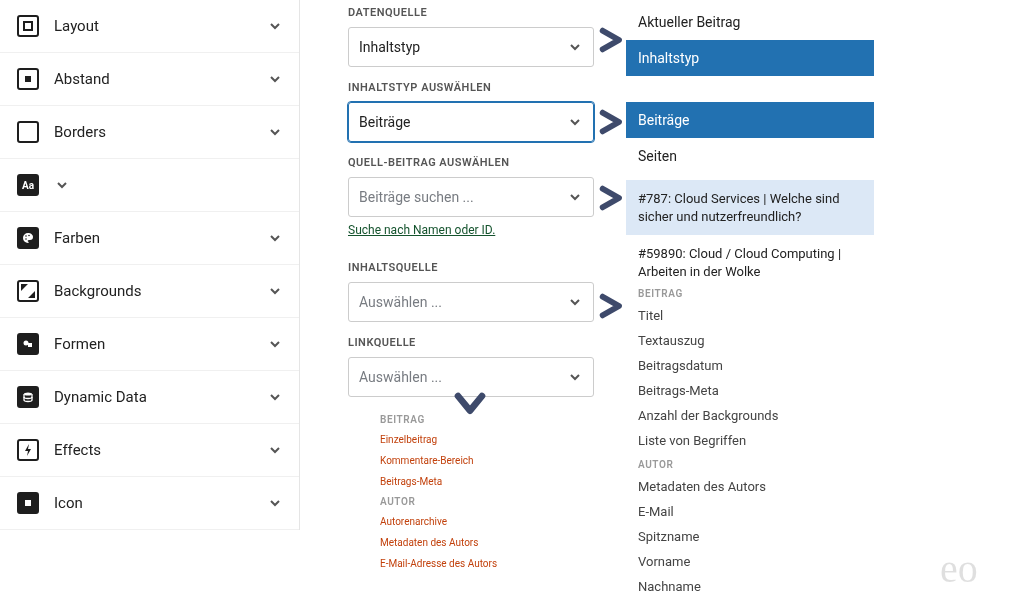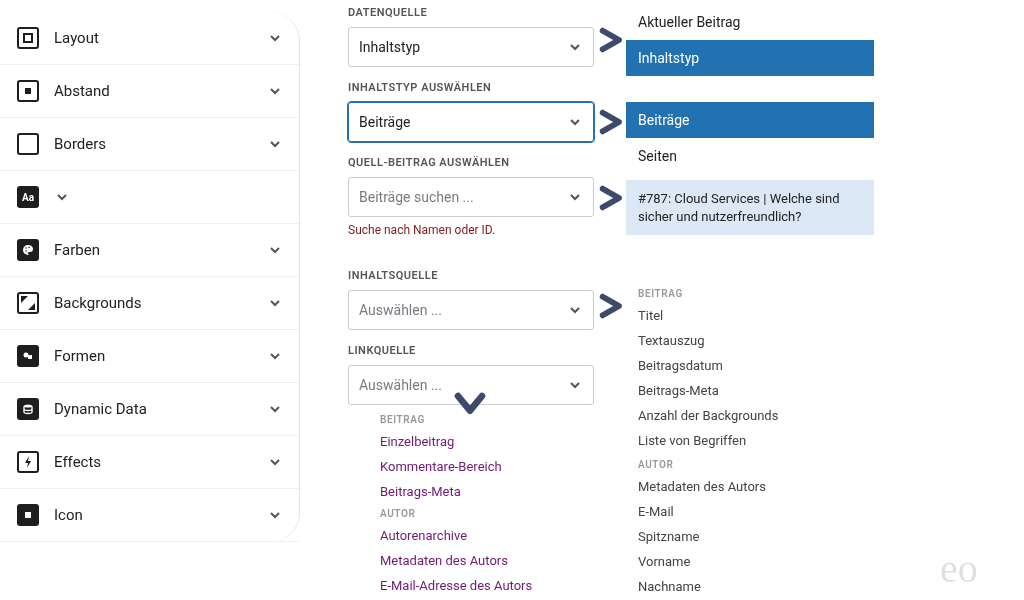--- a/index.html
+++ b/index.html
@@ -1,44 +1,44 @@
 <!DOCTYPE html>
 <html><head>
 <meta charset="utf-8">
 <style>
   * { box-sizing: border-box; margin: 0; padding: 0; }
   body { font-family: -apple-system, BlinkMacSystemFont, "Segoe UI", Roboto, sans-serif; font-size: 14px; color: #1e1e1e; background: #fff; width: 1024px; height: 600px; overflow: hidden; position: relative; }
 
-  .sidebar { position: absolute; left: 0; top: 12px; width: 300px; border-right: 1px solid #e5e5e5; border-radius: 29px; }
+  .sidebar { position: absolute; left: 0; top: 0; width: 300px; border-right: 1px solid #e5e5e5; }
   .sidebar-item { display: flex; align-items: center; padding: 14px 16px; border-bottom: 1px solid #f0f0f0; cursor: pointer; }
   .sidebar-item .icon { width: 24px; height: 24px; display: flex; align-items: center; justify-content: center; margin-right: 14px; }
   .sidebar-item .label { flex: 1; font-size: 15px; color: #222; }
   .sidebar-item .chev { color: #555; }
 
   .panel { position: absolute; left: 348px; top: 0; width: 250px; }
   .field-label { font-size: 11px; font-weight: 600; letter-spacing: 0.5px; color: #555; text-transform: uppercase; margin-top: 6px; margin-bottom: 8px; }
   .select { width: 246px; height: 40px; border: 1px solid #ccc; border-radius: 3px; display: flex; align-items: center; padding: 0 10px; background: #fff; margin-bottom: 14px; cursor: pointer; position: relative; }
   .select.focused { border: 1px solid #2271b1; outline: 1px solid #2271b1; }
   .select .text { flex: 1; font-size: 14px; color: #222; }
   .select .placeholder { color: #787c82; }
   .select .chev { color: #555; }
-  .helper { font-size: 12px; color: #7f1d1d; margin-top: -8px; margin-bottom: 32px; }
+  .helper { font-size: 12px; color: #14532d; margin-top: -8px; margin-bottom: 24px; text-decoration: underline; }
 
   .arrow { position: absolute; color: #3e4a6b; }
 
   .flyout { position: absolute; left: 626px; width: 248px; background: #fff; }
   .fly-item { padding: 10px 12px; font-size: 14px; color: #222; cursor: pointer; }
   .fly-item.sel { background: #2271b1; color: #fff; }
   .fly-item.hl { background: #dce8f6; }
   .fly-group { padding: 6px 12px 4px; font-size: 10px; letter-spacing: 0.6px; color: #999; text-transform: uppercase; font-weight: 600; }
   .fly-small { padding: 5px 12px; font-size: 13px; color: #444; cursor: pointer; }
 
   .mini-list { position: absolute; left: 380px; width: 220px; }
   .mini-group { padding: 4px 0; font-size: 10px; letter-spacing: 0.6px; color: #999; text-transform: uppercase; font-weight: 600; }
-  .mini-item { padding: 5px 0; font-size: 13px; color: #701a75; cursor: pointer; }
+  .mini-item { padding: 5px 0; font-size: 10px; color: #c2410c; cursor: pointer; }
 
   svg { display: block; }
   .ic-box { width: 22px; height: 22px; border: 2px solid #1e1e1e; border-radius: 3px; display: flex; align-items: center; justify-content: center; }
   .ic-fill { background: #1e1e1e; color: #fff; }
 </style>
 </head>
 <body>
 
 <div class="sidebar">
   <div class="sidebar-item">
@@ -265,20 +265,21 @@
   <div class="fly-item sel">Inhaltstyp</div>
 </div>
 
 <div class="flyout" style="top:102px">
   <div class="fly-item sel">Beiträge</div>
   <div class="fly-item">Seiten</div>
 </div>
 
 <div class="flyout" style="top:180px">
   <div class="fly-item hl" style="font-size:13px;line-height:1.35">#787: Cloud Services | Welche sind sicher und nutzerfreundlich?</div>
+  <div class="fly-item" style="font-size:13px;line-height:1.35">#59890: Cloud / Cloud Computing | Arbeiten in der Wolke</div>
 </div>
 
 <div class="flyout" style="top:282px">
   <div class="fly-group">BEITRAG</div>
   <div class="fly-small">Titel</div>
   <div class="fly-small">Textauszug</div>
   <div class="fly-small">Beitragsdatum</div>
   <div class="fly-small">Beitrags-Meta</div>
   <div class="fly-small">Anzahl der Backgrounds</div>
   <div class="fly-small">Liste von Begriffen</div>

